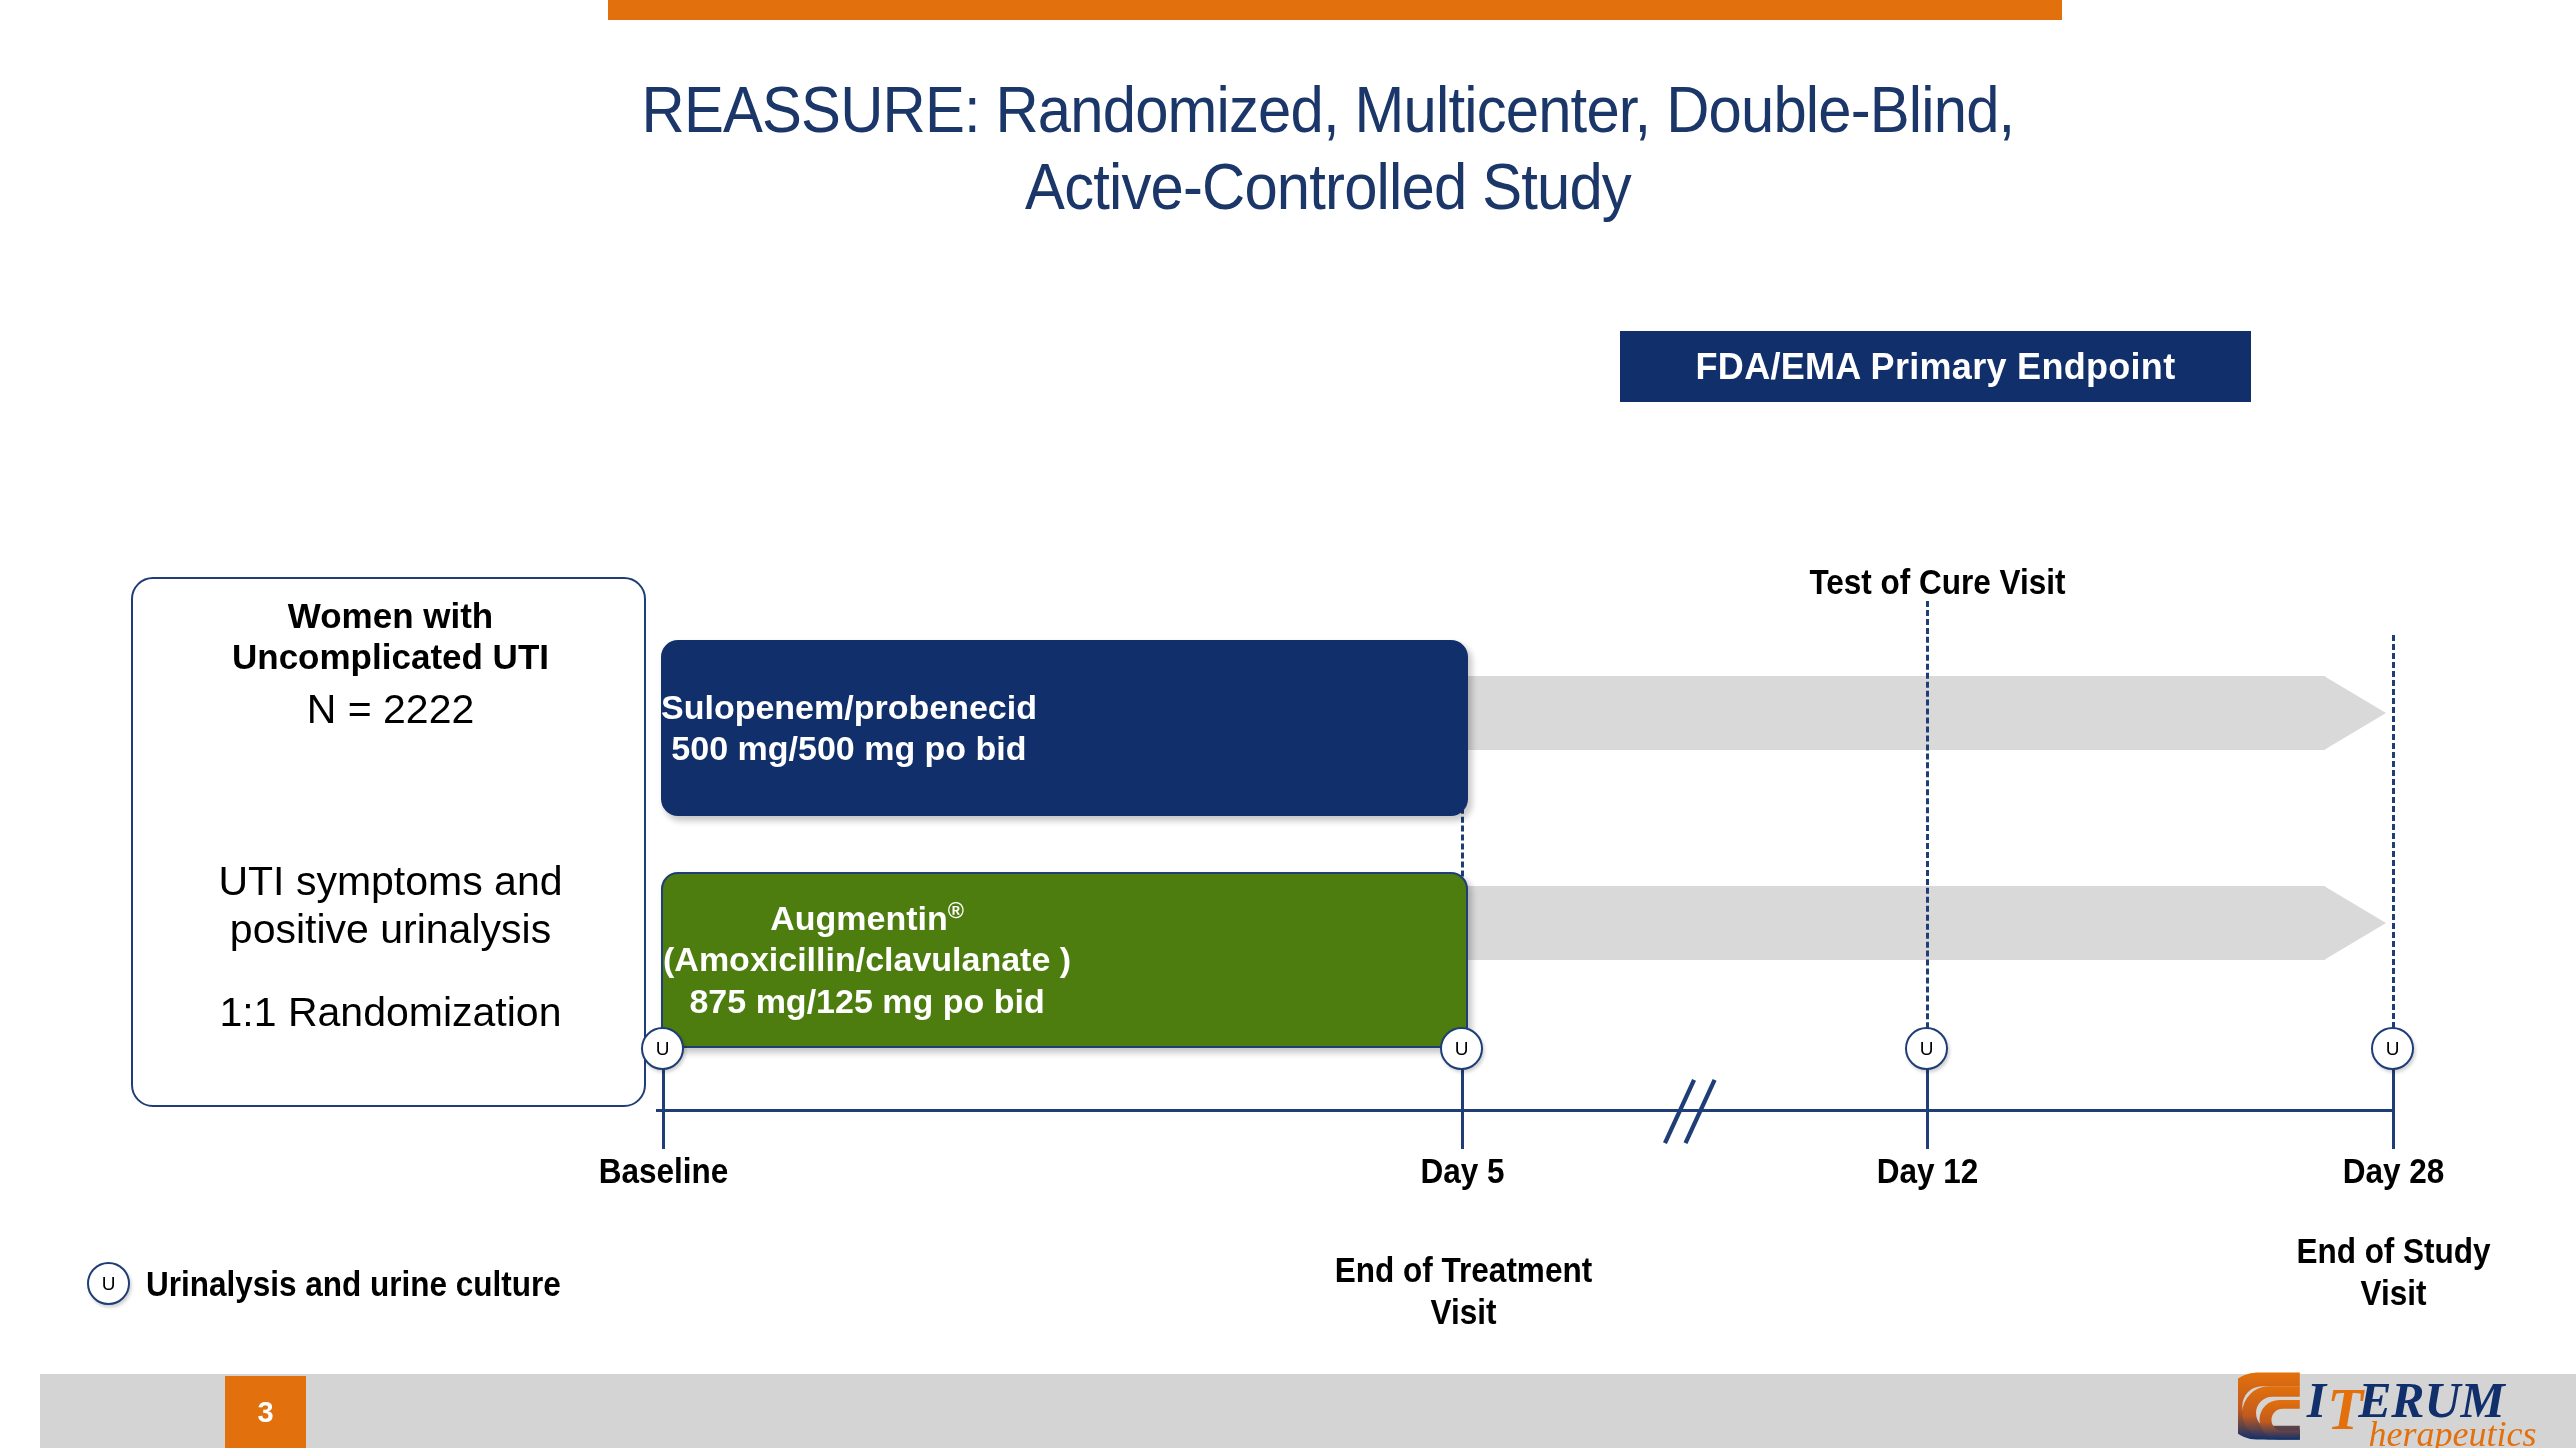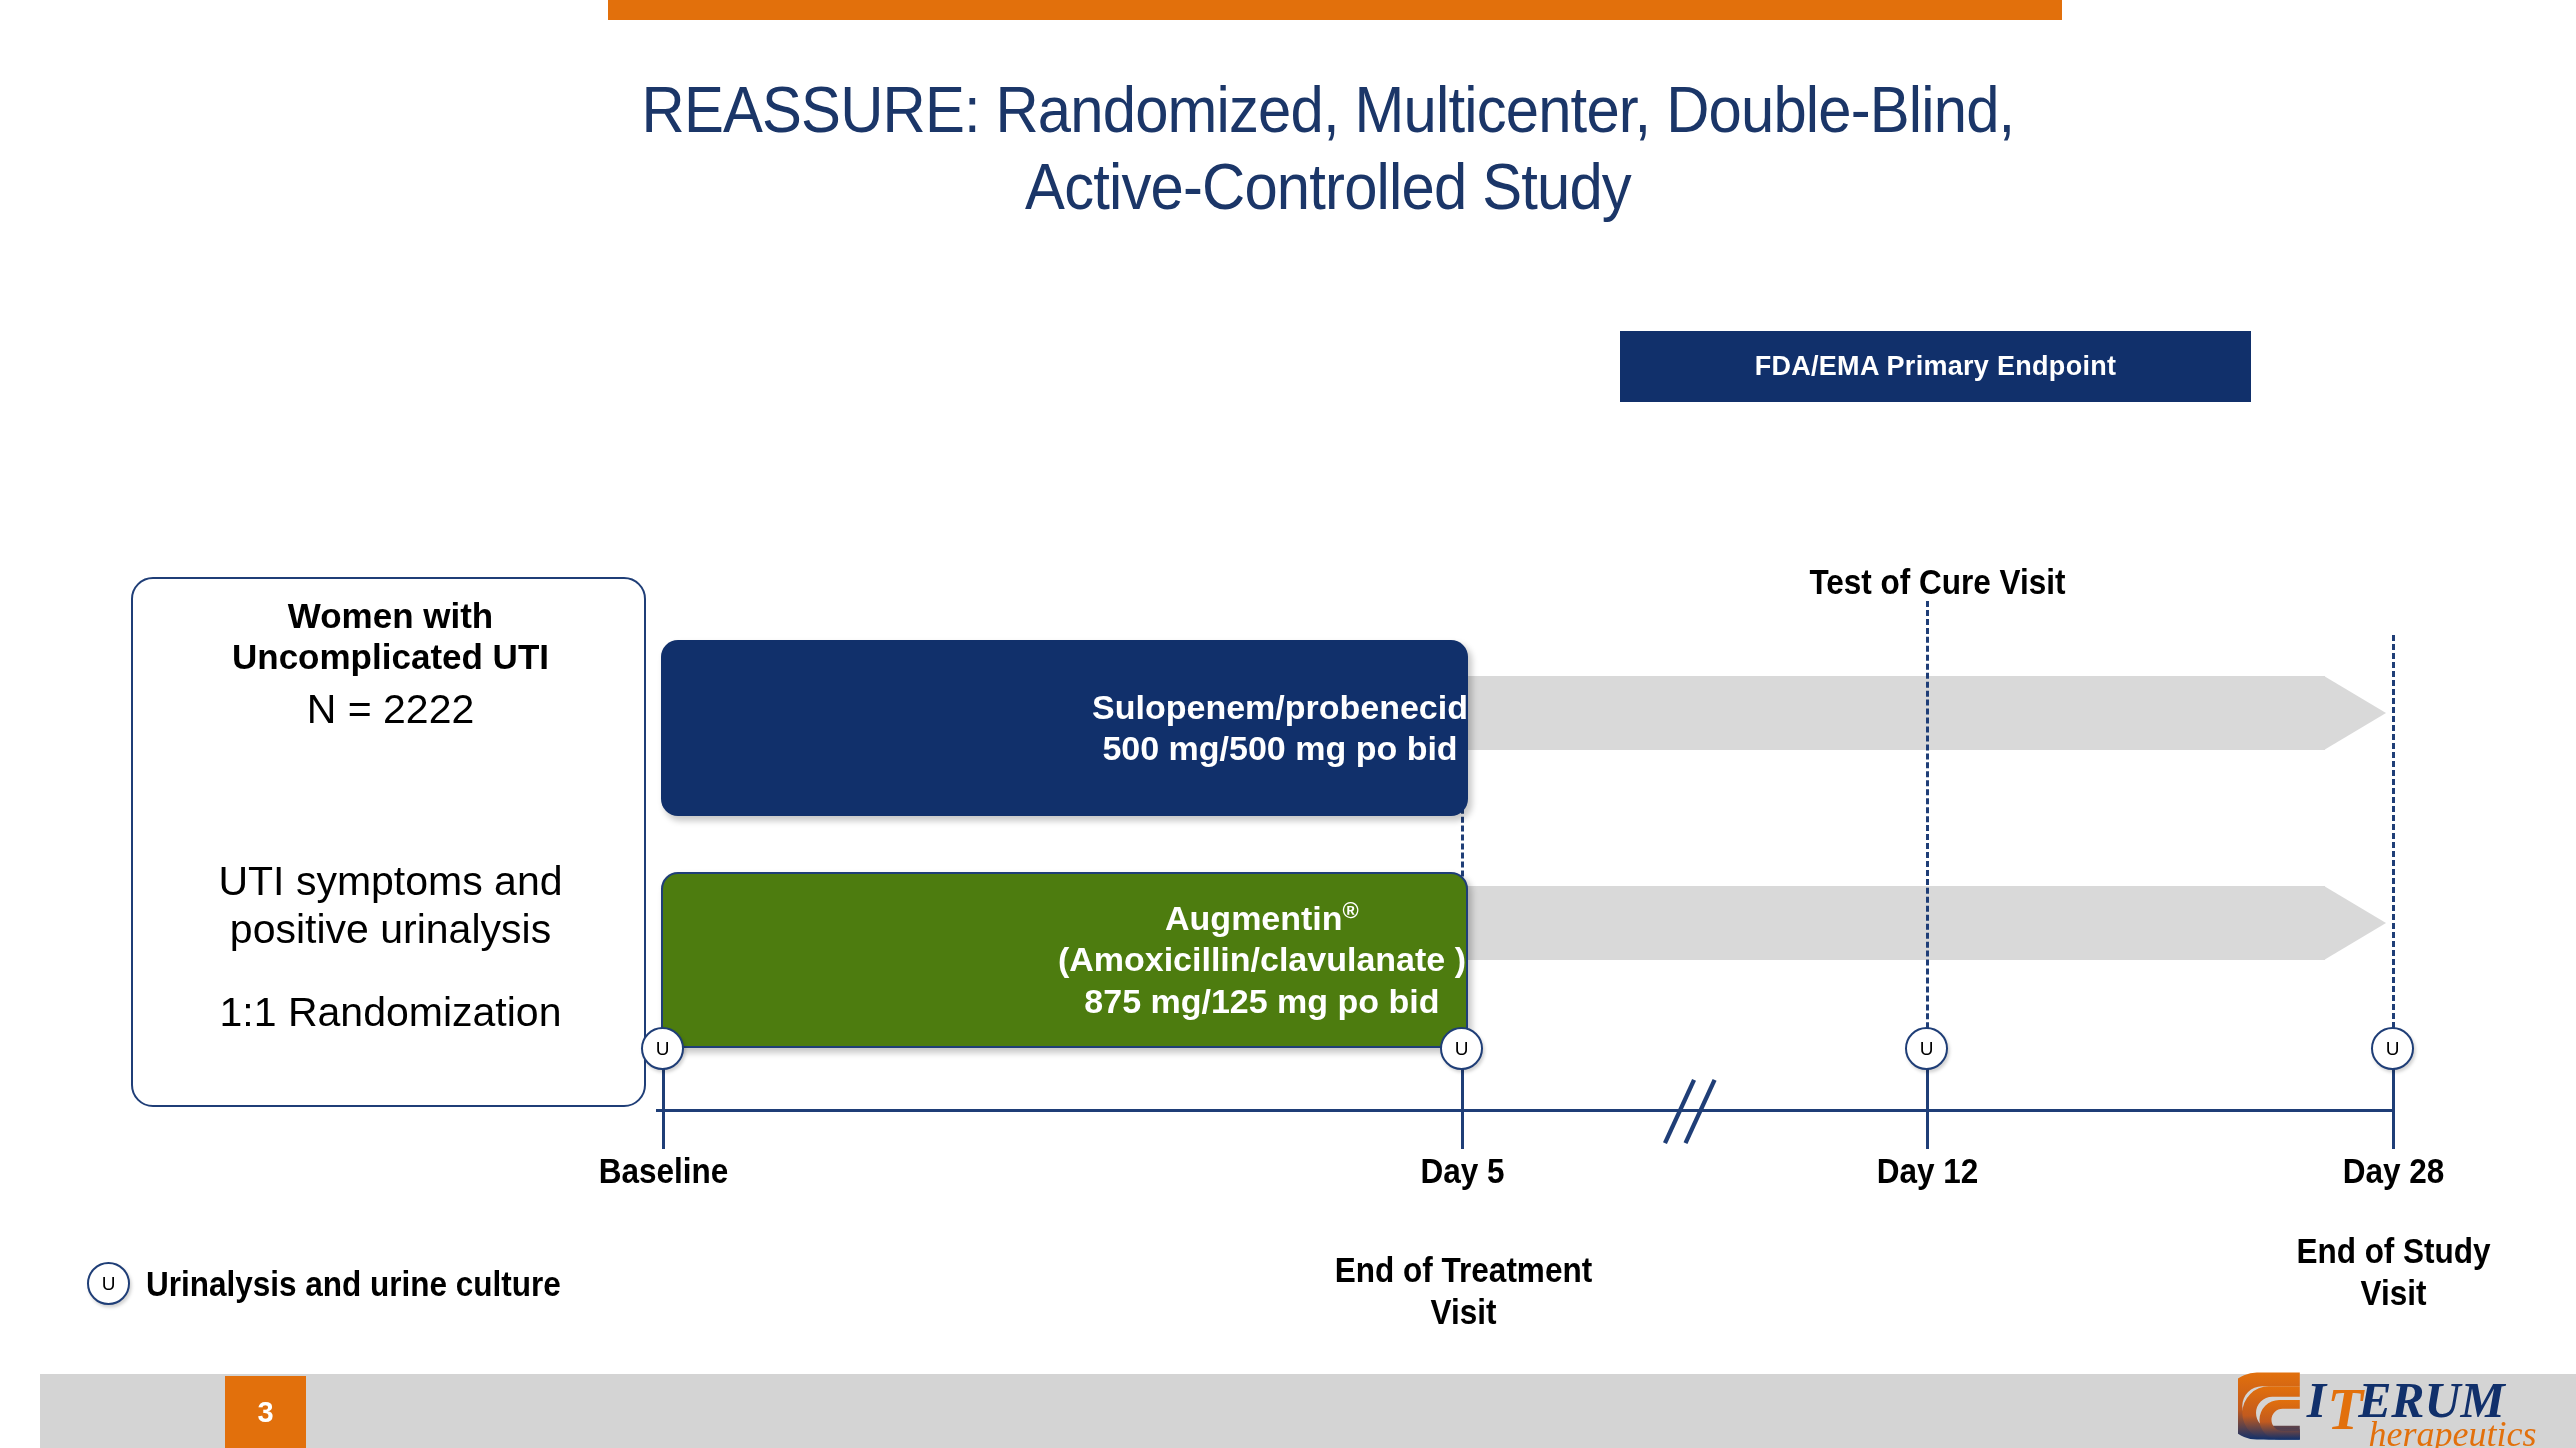--- a/index.html
+++ b/index.html
@@ -33,21 +33,21 @@
     white-space:pre-line;
   }
 
   
   .endpoint-box{
     position:absolute;left:1580px;top:331px;width:631px;height:71px;
     background:#11306B;
     display:flex;align-items:center;justify-content:center;
   }
   .endpoint-box-label{
-    color:#ffffff;font-size:27px;font-weight:bold;
+    color:#ffffff;font-size:36px;font-weight:bold;
     font-family:"Liberation Sans",sans-serif;
     letter-spacing:0.3px;
   }
   .endpoint-detail{
     position:absolute;left:1537px;top:419px;width:721px;
     text-align:center;color:#1B3668;
     font-size:27.5px;line-height:1.27;
     white-space:pre-line;
   }
   .toc-visit{
@@ -89,21 +89,21 @@
     border-left:62px solid #D9D9D9;
     z-index:2;
   }
   .head-top{left:2284px;top:676px;}
   .head-bot{left:2284px;top:886px;}
 
   
   .arm{
     position:absolute;left:621px;width:807px;height:176px;
     border-radius:17px;box-sizing:border-box;
-    display:flex;align-items:center;justify-content:flex-end;
+    display:flex;align-items:center;justify-content:flex-start;
     text-align:center;color:#ffffff;
     font-size:34px;font-weight:bold;line-height:1.22;
     white-space:pre-line;
     z-index:5;
     box-shadow:3.4px 4.3px 6px rgba(0,0,0,0.22);
   }
   .arm-navy{top:640px;background:#11306B;}
   .arm-orange{top:872px;background:#4d7c0f;border:2.6px solid #1F3E77;}
   .sup-r{font-size:22px;vertical-align:super;line-height:0;}
 

